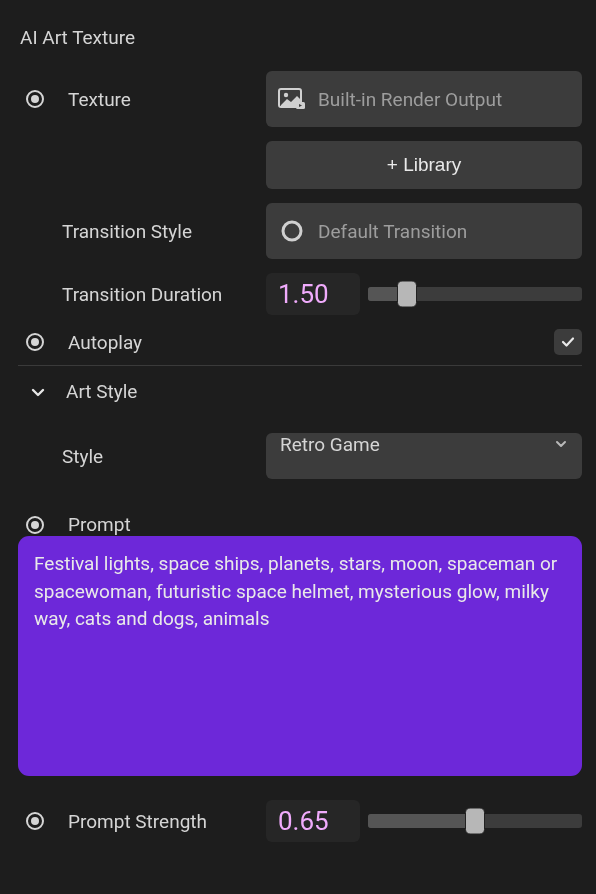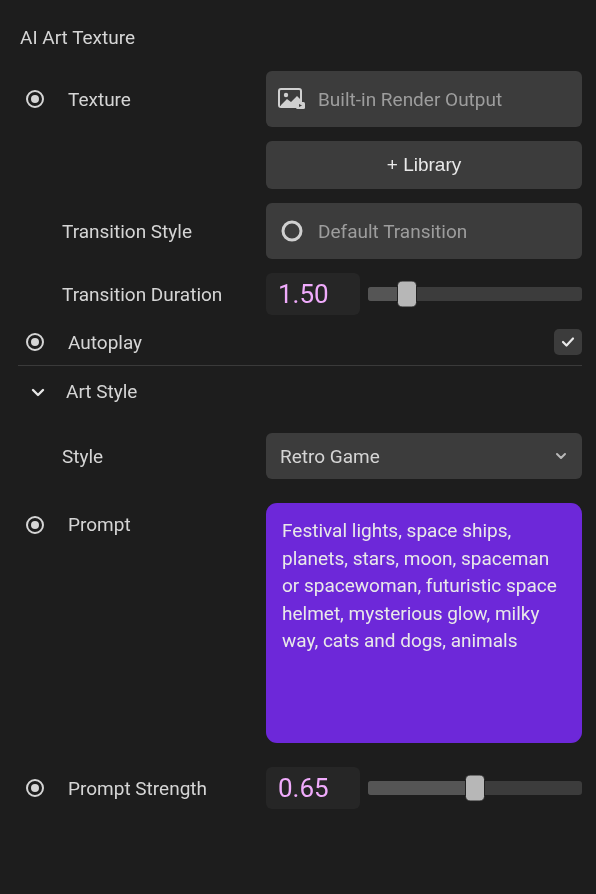--- a/index.html
+++ b/index.html
@@ -171,21 +171,21 @@
       display: inline-flex;
       align-items: center;
       justify-content: center;
     }
     .dropdown {
       background: #3c3c3c;
       border-radius: 6px;
       height: 46px;
       width: 100%;
       display: flex;
-      align-items: center;
+      align-items: flex-start;
       padding: 0 14px;
       color: #d5d5d5;
       font-size: 19px;
       position: relative;
     }
     .dropdown .dd-arrow {
       margin-left: auto;
     }
     .textarea {
       background: #6d28d9;
@@ -303,21 +303,21 @@
         <span>Retro Game</span>
         <span class="dd-arrow">
           <svg width="14" height="14" viewBox="0 0 14 14">
             <path d="M3 5 L7 9 L11 5" fill="none" stroke="#b9b9b9" stroke-width="2" stroke-linecap="round" stroke-linejoin="round"></path>
           </svg>
         </span>
       </div>
     </div>
   </div>
 
-  <div class="row row-top" style="margin-bottom:24px;">
+  <div class="row row-top" style="margin-bottom:24px;flex-direction:column;">
     <div class="label-col">
       <span class="radio-dot"></span>
       <span class="label-text">Prompt</span>
     </div>
     <div class="control-col">
       <div class="textarea">
         <span>Festival lights, space ships, planets, stars, moon, spaceman or spacewoman, futuristic space helmet, mysterious glow, milky way, cats and dogs, animals</span>
       </div>
     </div>
   </div>

